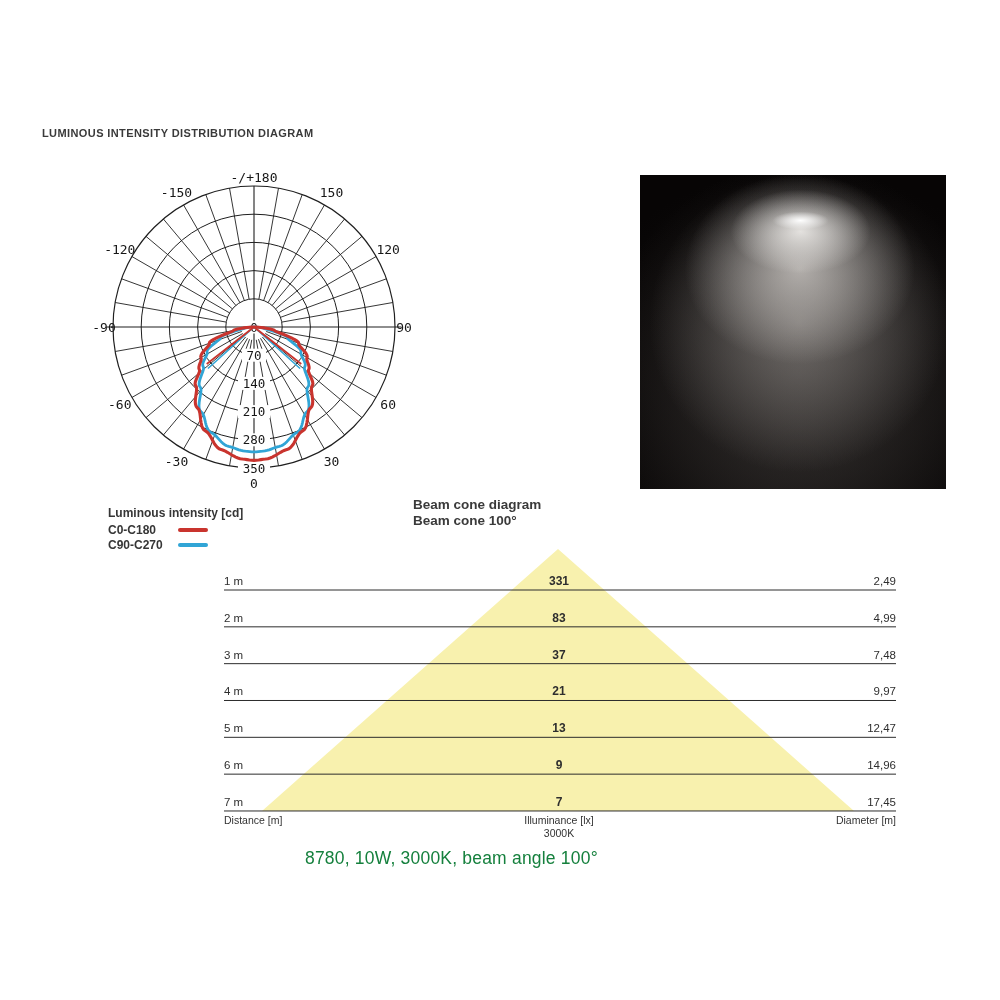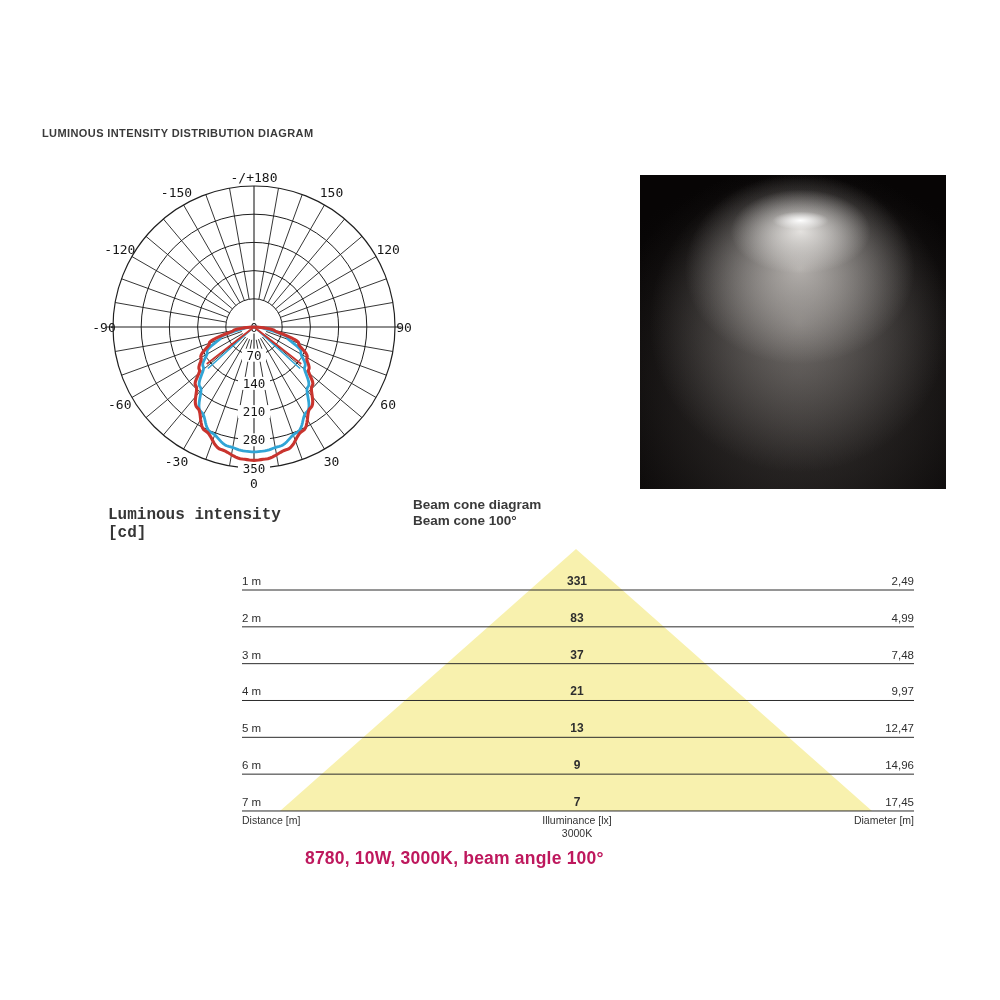--- a/index.html
+++ b/index.html
@@ -6,21 +6,21 @@
   body{width:1000px;height:1000px;position:relative;font-family:"Liberation Sans",sans-serif;overflow:hidden;}
 
   .page-title{
     position:absolute;left:42px;top:127px;
     font-size:11px;font-weight:bold;letter-spacing:.4px;color:#3a3a3a;
   }
 
   #polar-wrap{position:absolute;left:34px;top:166px;width:440px;height:330px;}
 
   .legend{position:absolute;left:108px;top:506px;width:220px;}
-  .legend-title{font-size:16px;font-weight:bold;color:#363636;margin-bottom:3px;font-family:Liberation Mono, monospace;}
+  .legend-title{font-size:12px;font-weight:bold;color:#363636;margin-bottom:3px;}
   .legend-row{display:flex;align-items:center;height:14px;margin-top:1px;}
   .legend-label{width:70px;font-size:12px;font-weight:bold;color:#363636;}
   .legend-swatch{width:30px;height:4px;border-radius:2px;margin-left:0px;}
 
   .beam-photo{
     position:absolute;left:640px;top:175px;width:306px;height:314px;
     background:
       radial-gradient(ellipse 28px 9px at 52.5% 14.5%, rgba(255,255,255,0.99), rgba(255,255,255,0) 100%),
       radial-gradient(ellipse 70px 42px at 52.5% 18%, rgba(246,244,241,0.85), rgba(246,244,241,0) 100%),
       radial-gradient(ellipse 115px 95px at 52.2% 30%, rgba(216,212,208,0.72), rgba(216,212,208,0) 100%),
@@ -28,25 +28,25 @@
       radial-gradient(ellipse 200px 210px at 52% 63%, rgba(105,100,97,0.38), rgba(105,100,97,0) 100%),
       radial-gradient(ellipse 260px 260px at 52% 80%, rgba(60,56,54,0.30), rgba(60,56,54,0) 100%),
       #070505;
   }
 
   .cone-header{
     position:absolute;left:413px;top:497px;width:300px;
     text-align:left;font-size:13.5px;font-weight:bold;color:#3a3a3a;line-height:16px;
   }
 
-  #cone-wrap{position:absolute;left:229px;top:540px;width:700px;height:305px;}
+  #cone-wrap{position:absolute;left:211px;top:540px;width:700px;height:305px;}
 
   .caption{
     position:absolute;left:305px;top:848px;
-    font-size:17.5px;color:#be185d;letter-spacing:.2px;font-weight:bold;
+    font-size:17.5px;color:#15803d;letter-spacing:.2px;
   }
 
   svg text{font-family:"DejaVu Sans Mono","Liberation Mono",monospace;}
   svg text.uifont{font-family:"Liberation Sans",sans-serif;}
 </style>
 </head>
 <body>
 
 <div class="page-title">LUMINOUS INTENSITY DISTRIBUTION DIAGRAM</div>
 
@@ -127,20 +127,30 @@
       </g>
       <g>
         <path d="M 220 161 L 219.49 161.01 L 218.00 161.07 L 215.69 161.23 L 212.78 161.50 L 209.57 161.91 L 206.36 162.43 L 203.49 163.03 L 201.24 163.64 L 199.82 164.20 L 199.37 164.64 L 198.80 165.12 L 197.03 165.88 L 194.25 166.95 L 190.76 168.29 L 186.92 169.86 L 183.13 171.57 L 179.78 173.30 L 177.20 174.91 L 175.67 176.26 L 175.33 177.26 L 175.31 178.16 L 174.71 179.30 L 173.64 180.68 L 172.25 182.26 L 170.71 183.98 L 169.22 185.77 L 167.96 187.52 L 167.09 189.13 L 166.74 190.52 L 166.97 191.62 L 167.25 192.70 L 167.07 194.07 L 166.56 195.71 L 165.89 197.49 L 165.28 199.32 L 164.90 201.03 L 164.91 202.52 L 165.40 203.66 L 165.64 205.02 L 165.00 207.15 L 163.80 209.85 L 162.47 212.80 L 161.43 215.62 L 161.07 217.91 L 161.60 219.40 L 162.36 220.69 L 162.63 222.52 L 162.52 224.84 L 162.17 227.53 L 161.74 230.44 L 161.39 233.38 L 161.28 236.16 L 161.53 238.60 L 162.22 240.53 L 163.39 241.85 L 164.59 243.15 L 165.41 245.07 L 165.94 247.52 L 166.30 250.37 L 166.62 253.45 L 167.04 256.55 L 167.66 259.44 L 168.57 261.93 L 169.84 263.84 L 171.48 265.06 L 173.18 266.16 L 174.69 267.75 L 176.06 269.76 L 177.36 272.09 L 178.66 274.57 L 180.04 277.04 L 181.56 279.32 L 183.24 281.25 L 185.10 282.70 L 187.16 283.58 L 189.27 284.26 L 191.33 285.17 L 193.37 286.26 L 195.41 287.48 L 197.47 288.75 L 199.57 289.98 L 201.72 291.10 L 203.91 292.02 L 206.16 292.68 L 208.45 293.04 L 210.75 293.29 L 213.05 293.64 L 215.36 293.99 L 217.67 294.25 L 220.00 294.35 L 222.33 294.25 L 224.64 293.99 L 226.95 293.64 L 229.25 293.29 L 231.55 293.04 L 233.84 292.68 L 236.09 292.02 L 238.28 291.10 L 240.43 289.98 L 242.53 288.75 L 244.59 287.48 L 246.63 286.26 L 248.67 285.17 L 250.73 284.26 L 252.84 283.58 L 254.90 282.70 L 256.76 281.25 L 258.44 279.32 L 259.96 277.04 L 261.34 274.57 L 262.64 272.09 L 263.94 269.76 L 265.31 267.75 L 266.82 266.16 L 268.52 265.06 L 270.16 263.84 L 271.43 261.93 L 272.34 259.44 L 272.96 256.55 L 273.38 253.45 L 273.70 250.37 L 274.06 247.52 L 274.59 245.07 L 275.41 243.15 L 276.61 241.85 L 277.78 240.53 L 278.47 238.60 L 278.72 236.16 L 278.61 233.38 L 278.26 230.44 L 277.83 227.53 L 277.48 224.84 L 277.37 222.52 L 277.64 220.69 L 278.40 219.40 L 278.93 217.91 L 278.57 215.62 L 277.53 212.80 L 276.20 209.85 L 275.00 207.15 L 274.36 205.02 L 274.60 203.66 L 275.09 202.52 L 275.10 201.03 L 274.72 199.32 L 274.11 197.49 L 273.44 195.71 L 272.93 194.07 L 272.75 192.70 L 273.03 191.62 L 273.26 190.52 L 272.91 189.13 L 272.04 187.52 L 270.78 185.77 L 269.29 183.98 L 267.75 182.26 L 266.36 180.68 L 265.29 179.30 L 264.69 178.16 L 264.67 177.26 L 264.33 176.26 L 262.80 174.91 L 260.22 173.30 L 256.87 171.57 L 253.08 169.86 L 249.24 168.29 L 245.75 166.95 L 242.97 165.88 L 241.20 165.12 L 240.63 164.64 L 240.18 164.20 L 238.76 163.64 L 236.51 163.03 L 233.64 162.43 L 230.43 161.91 L 227.22 161.50 L 224.31 161.23 L 222.00 161.07 L 220.51 161.01 L 220 161" stroke="#c9342e" stroke-width="3.1" fill="none" stroke-linejoin="round" stroke-linecap="round"></path>
         <line x1="220" y1="161" x2="172.71935478359669" y2="197.9396885195395" stroke="#c9342e" stroke-width="1.8"></line>
         <line x1="220" y1="161" x2="267.28064521640334" y2="197.9396885195395" stroke="#c9342e" stroke-width="1.8"></line>
       </g>
     </svg></div>
 
 <div class="legend">
   <div class="legend-title">Luminous intensity [cd]</div>
+  <div id="legend-rows">
+      <div class="legend-row">
+        <span class="legend-label">C0-C180</span>
+        <span class="legend-swatch" style="background-color: rgb(201, 52, 46);"></span>
+      </div>
+      <div class="legend-row">
+        <span class="legend-label">C90-C270</span>
+        <span class="legend-swatch" style="background-color: rgb(49, 165, 214);"></span>
+      </div>
+    </div>
 </div>
 
 <div class="beam-photo"></div>
 
 <div class="cone-header">
   <div>Beam cone diagram</div>
   <div>Beam cone 100°</div>
 </div>
 
 <div id="cone-wrap"><svg width="700" height="305" viewBox="0 0 700 305">

